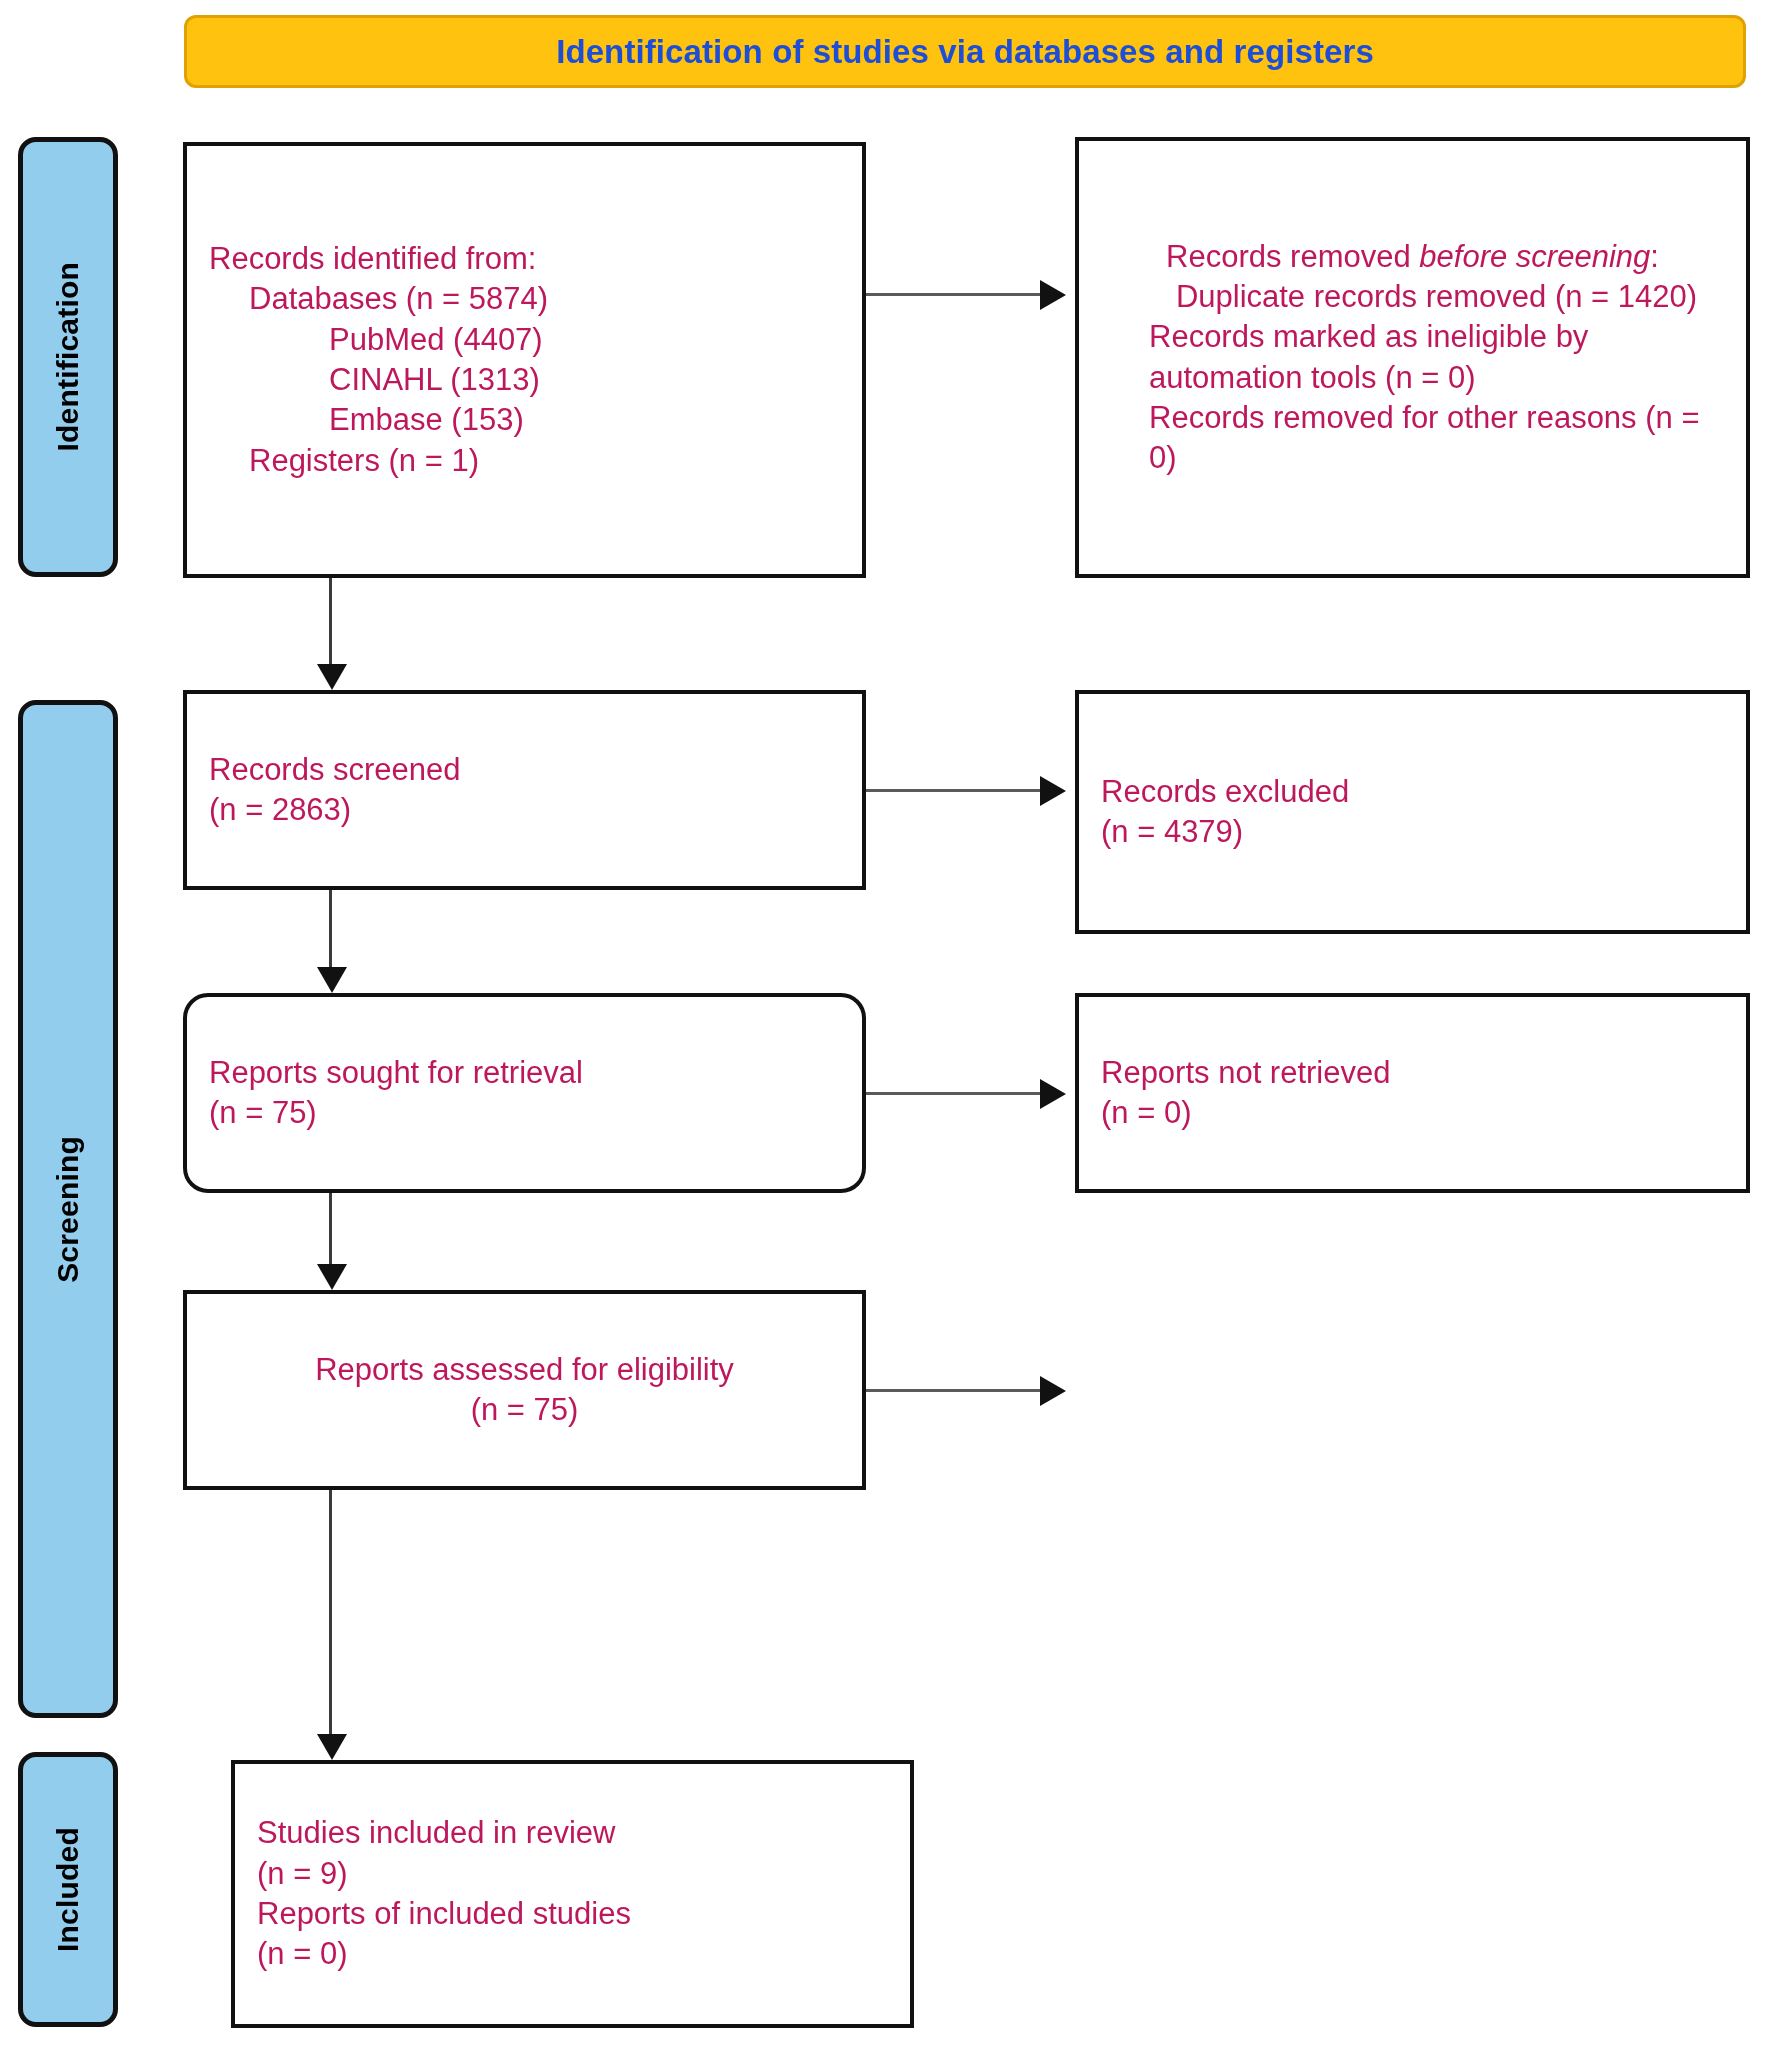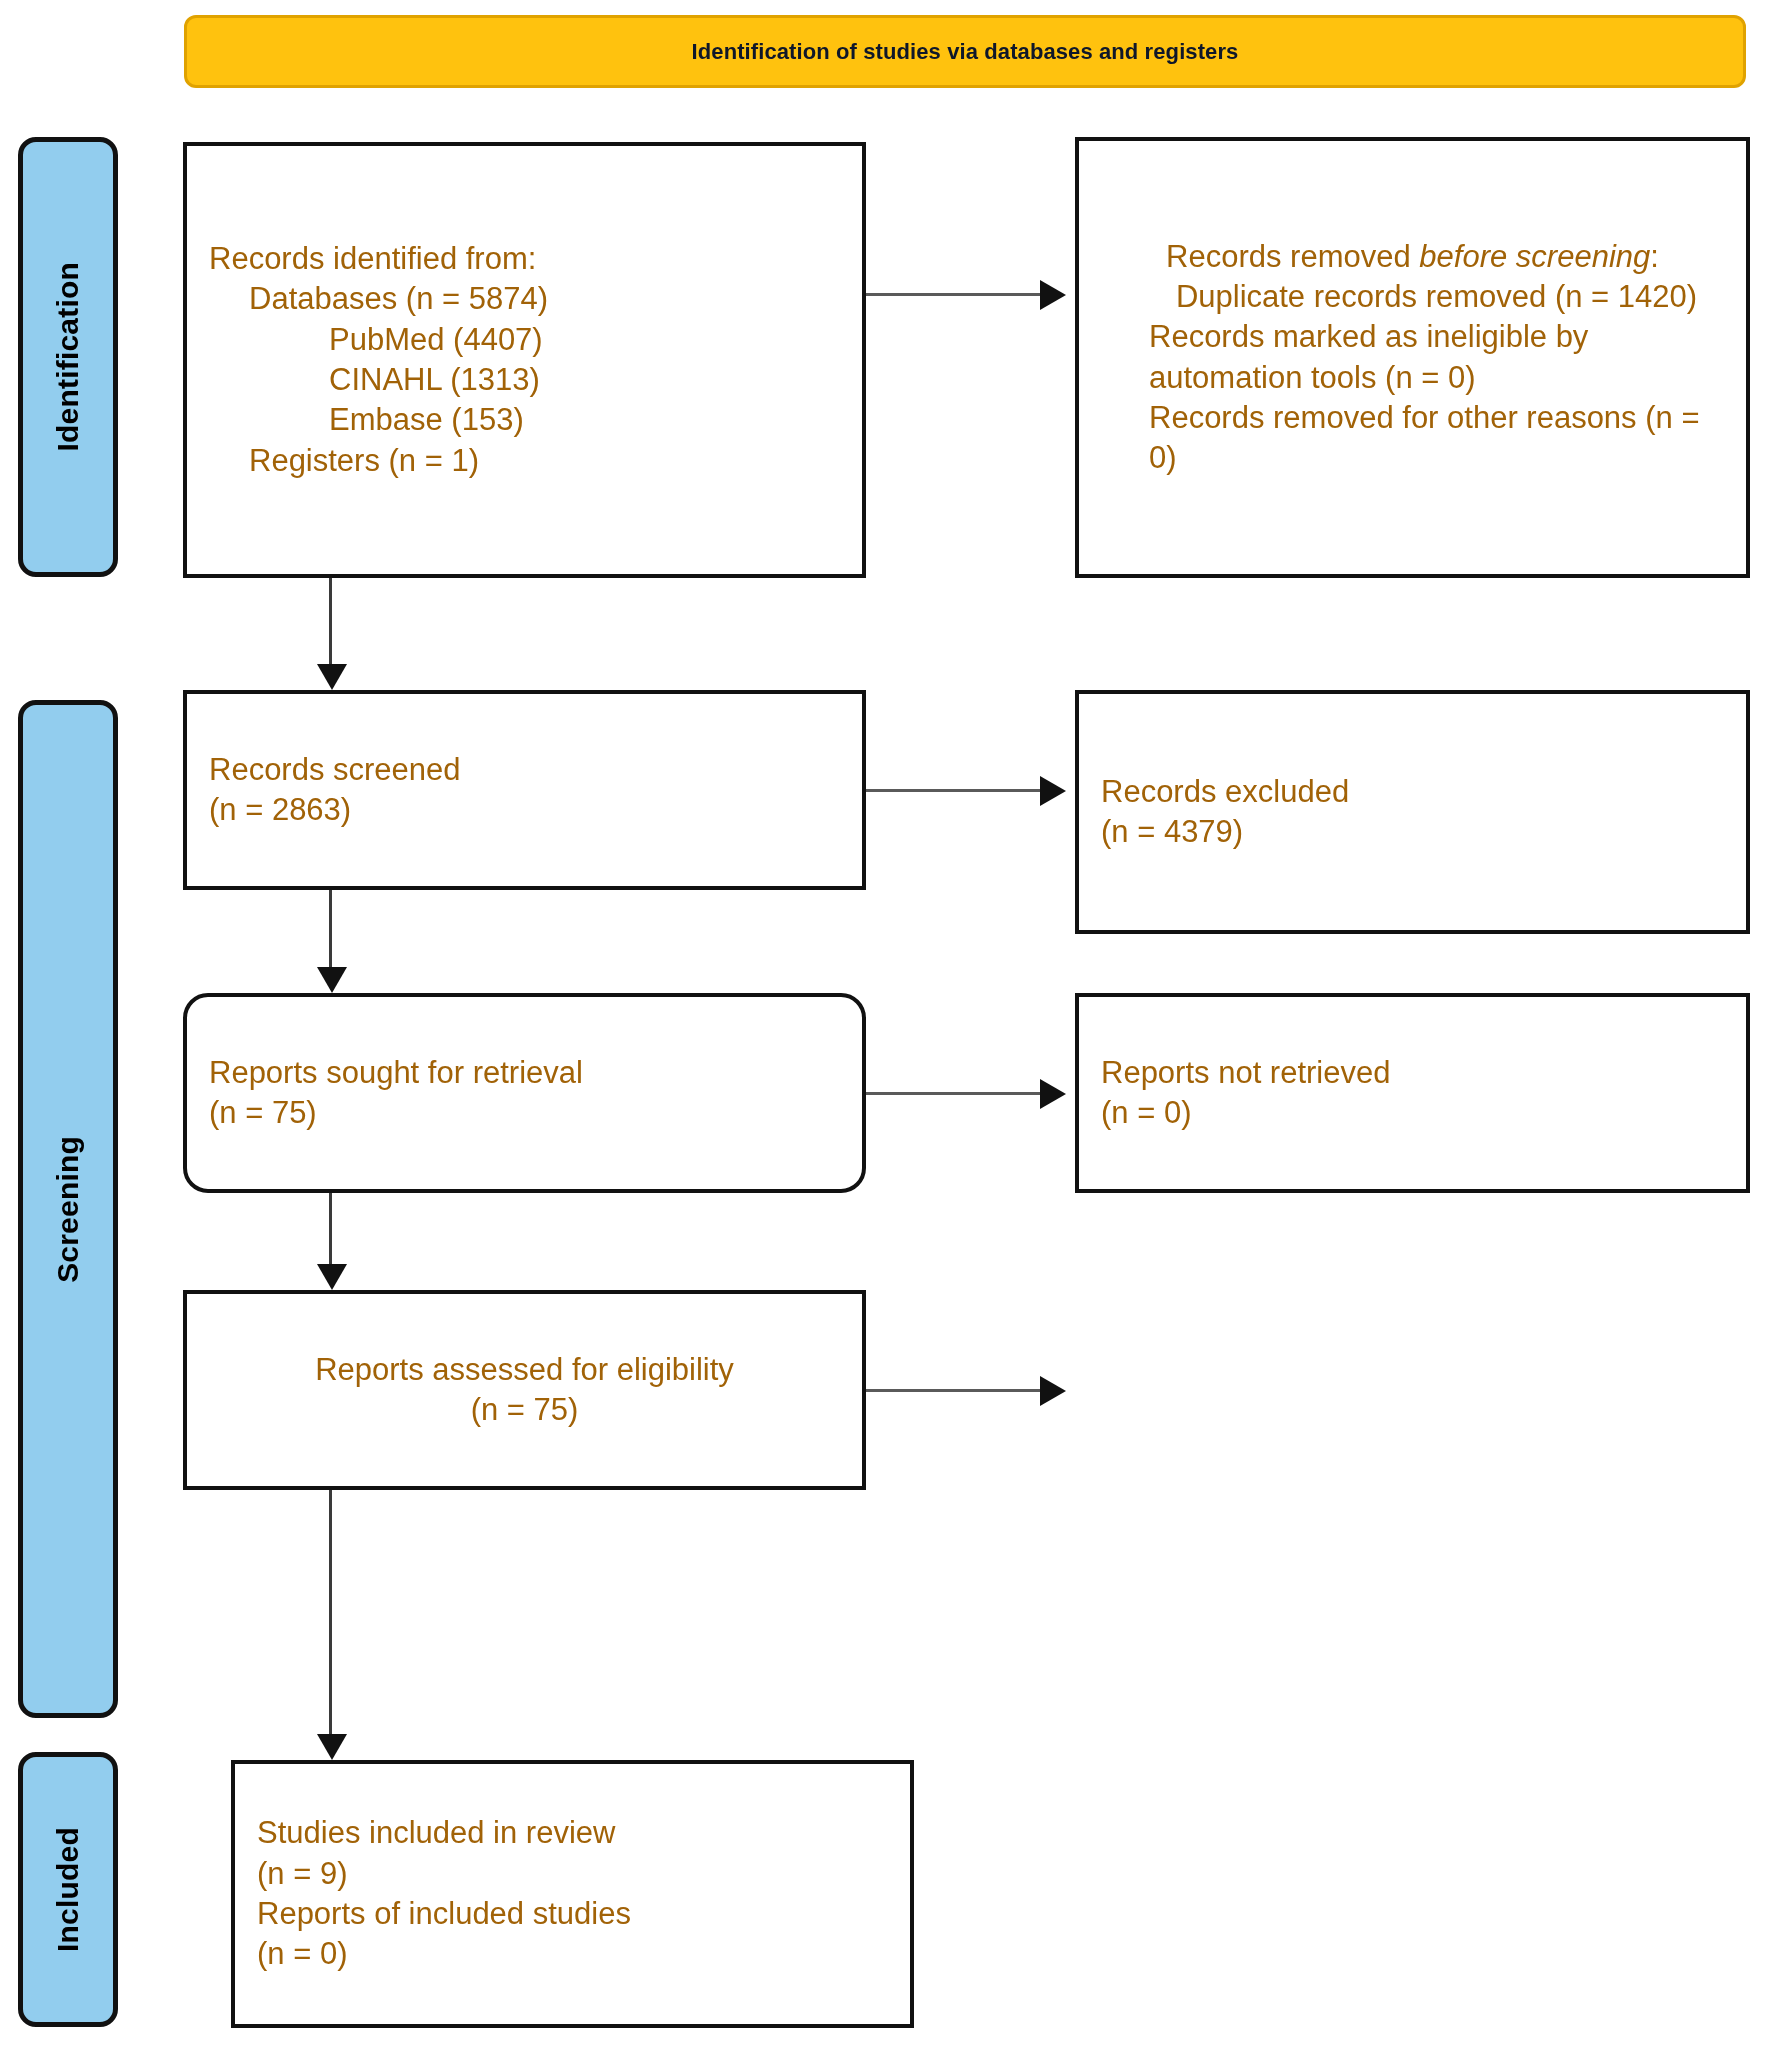--- a/index.html
+++ b/index.html
@@ -27,23 +27,23 @@
     height: 73px;
     background: #FFC20E;
     border: 3px solid #E0A200;
     border-radius: 12px;
     box-sizing: border-box;
     display: flex;
     align-items: center;
     justify-content: center;
   }
   .banner-text {
-    font-size: 22px;
+    font-size: 33px;
     font-weight: bold;
-    color: #0f172a;
+    color: #1d4ed8;
     letter-spacing: 0.1px;
     white-space: nowrap;
   }
 
   
   .stage {
     position: absolute;
     background: #92CDEE;
     border: 5px solid #111111;
     border-radius: 18px;
@@ -72,21 +72,21 @@
     border: 4px solid #111111;
     box-sizing: border-box;
     padding: 0 22px;
     display: flex;
     flex-direction: column;
     justify-content: center;
   }
   .box-line {
     font-size: 31px;
     line-height: 1.30;
-    color: #a16207;
+    color: #be185d;
     white-space: pre-wrap;
   }
   .box-line.i1 { padding-left: 40px; }
   .box-line.i2 { padding-left: 120px; }
   .hang {
     padding-left: 48px;
     text-indent: -0px;
   }
   .ital { font-style: italic; }
 

